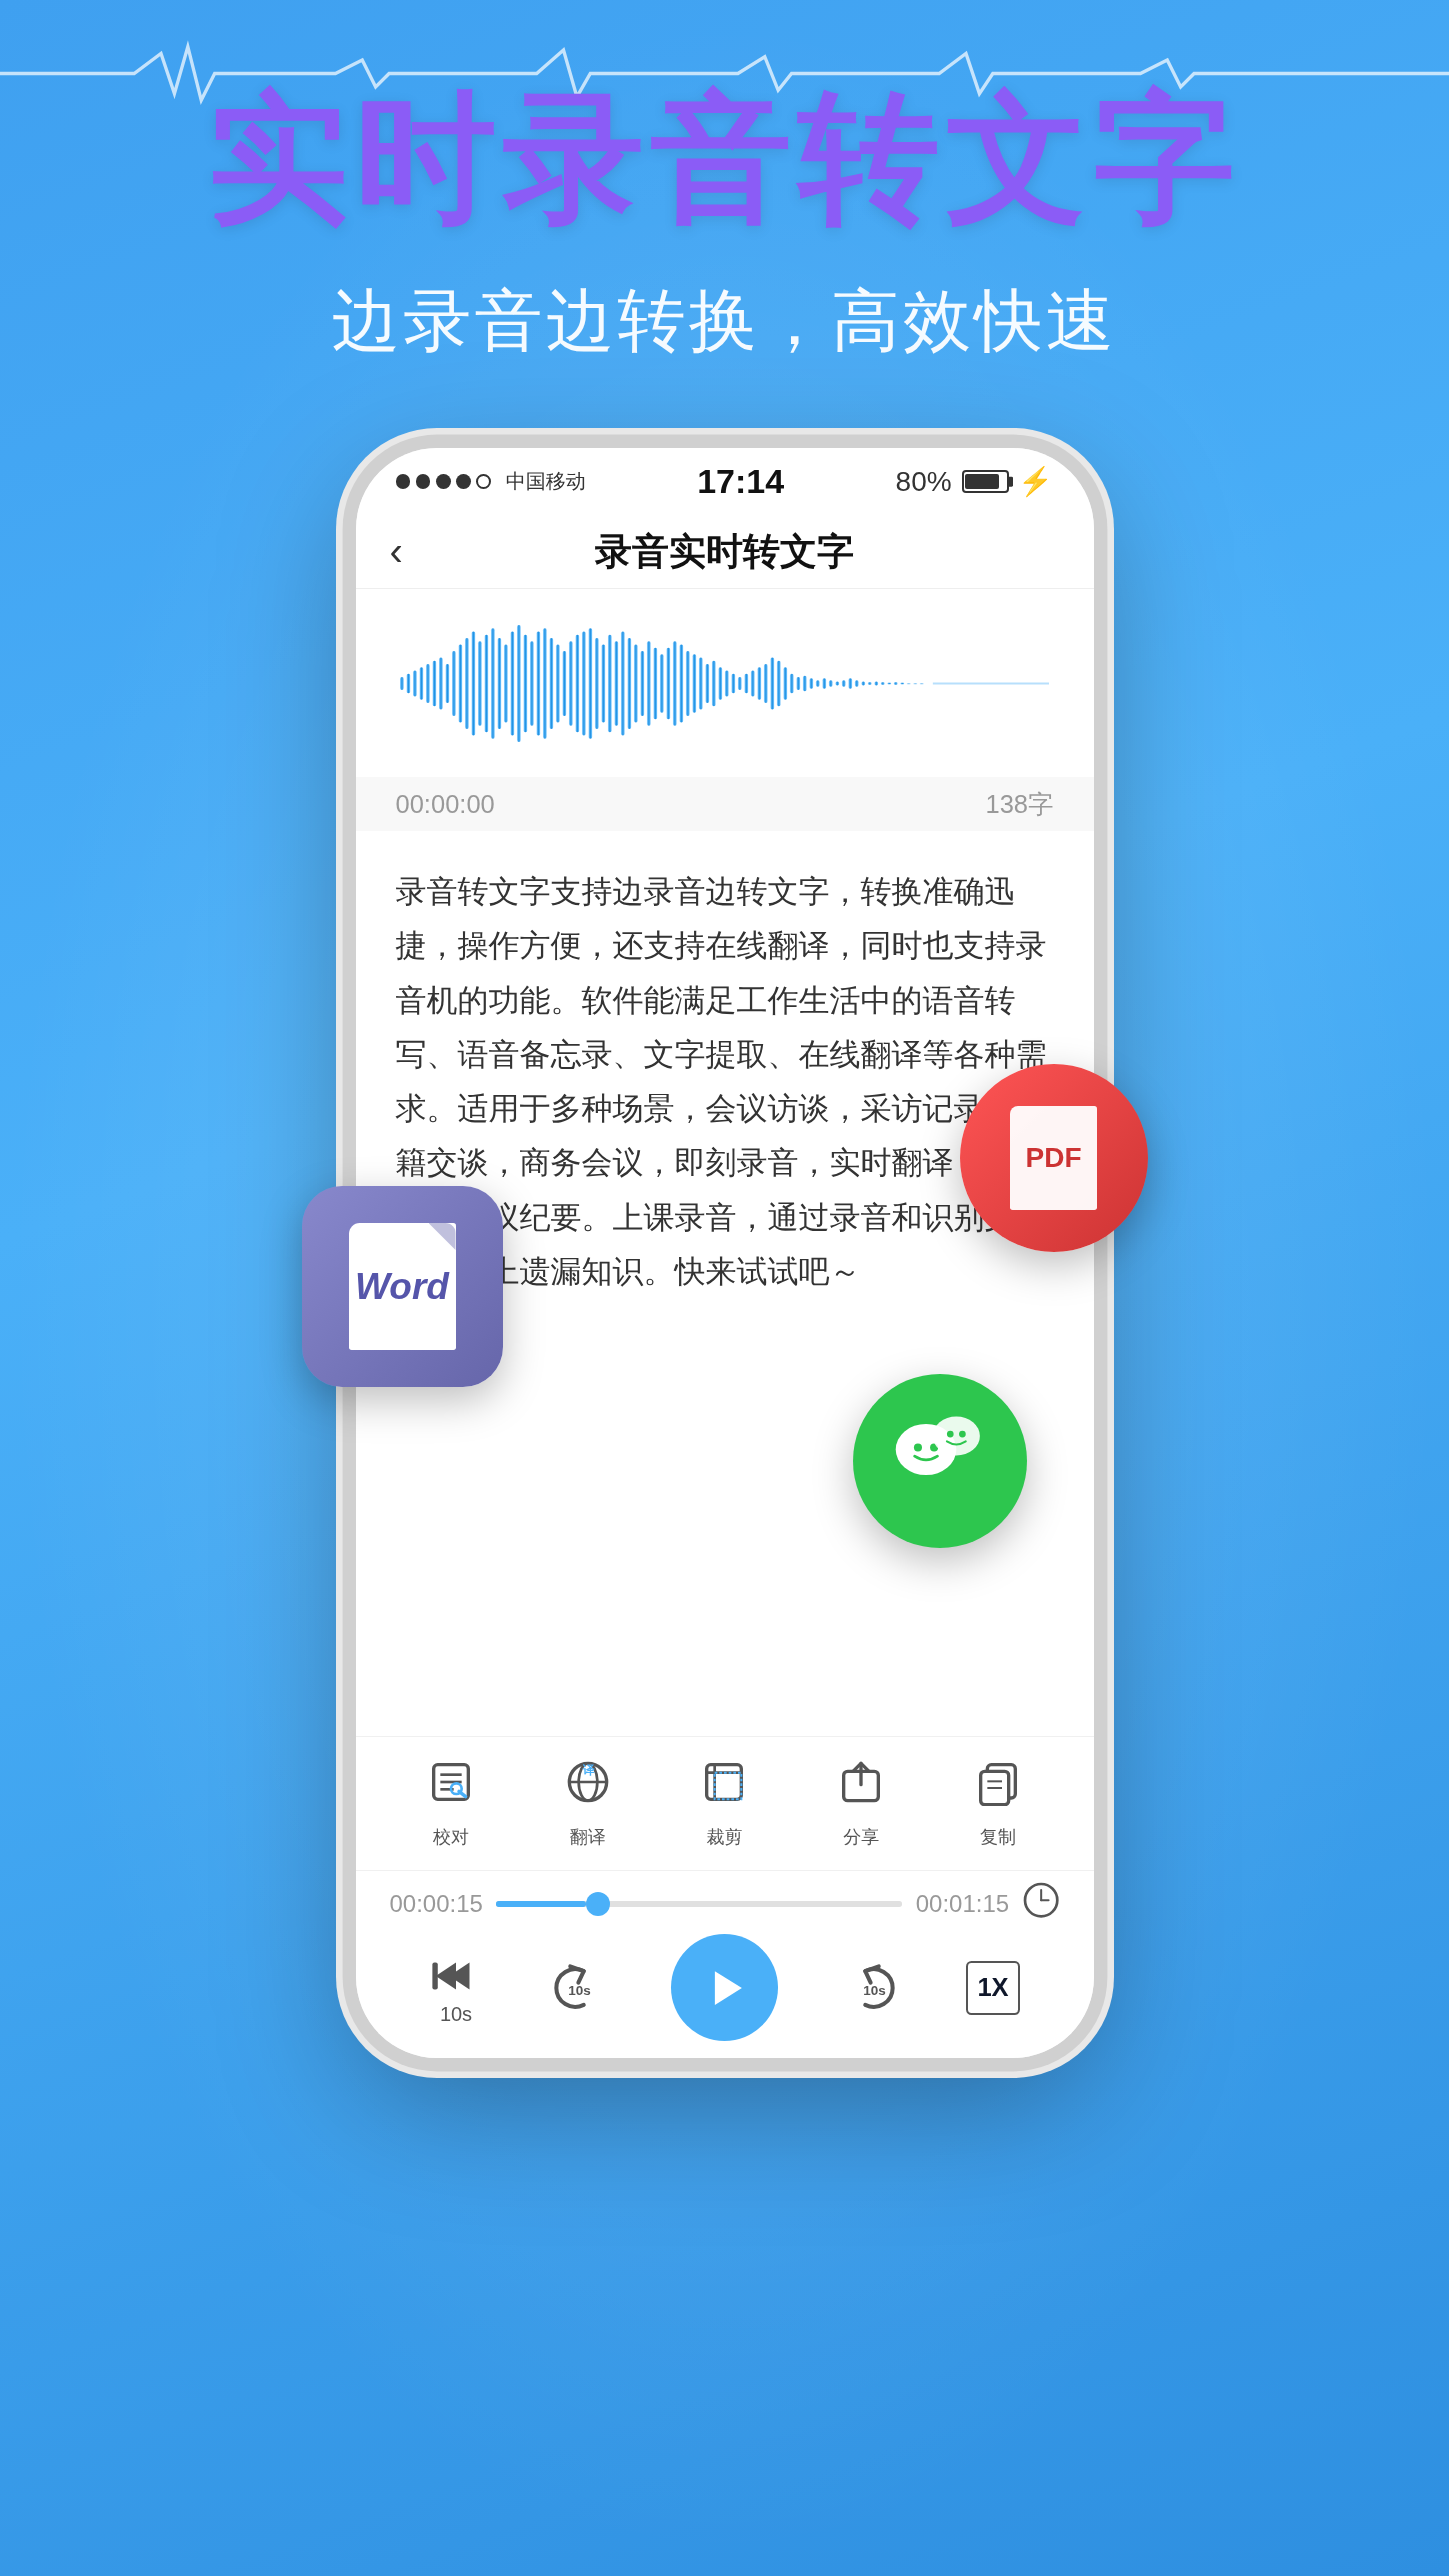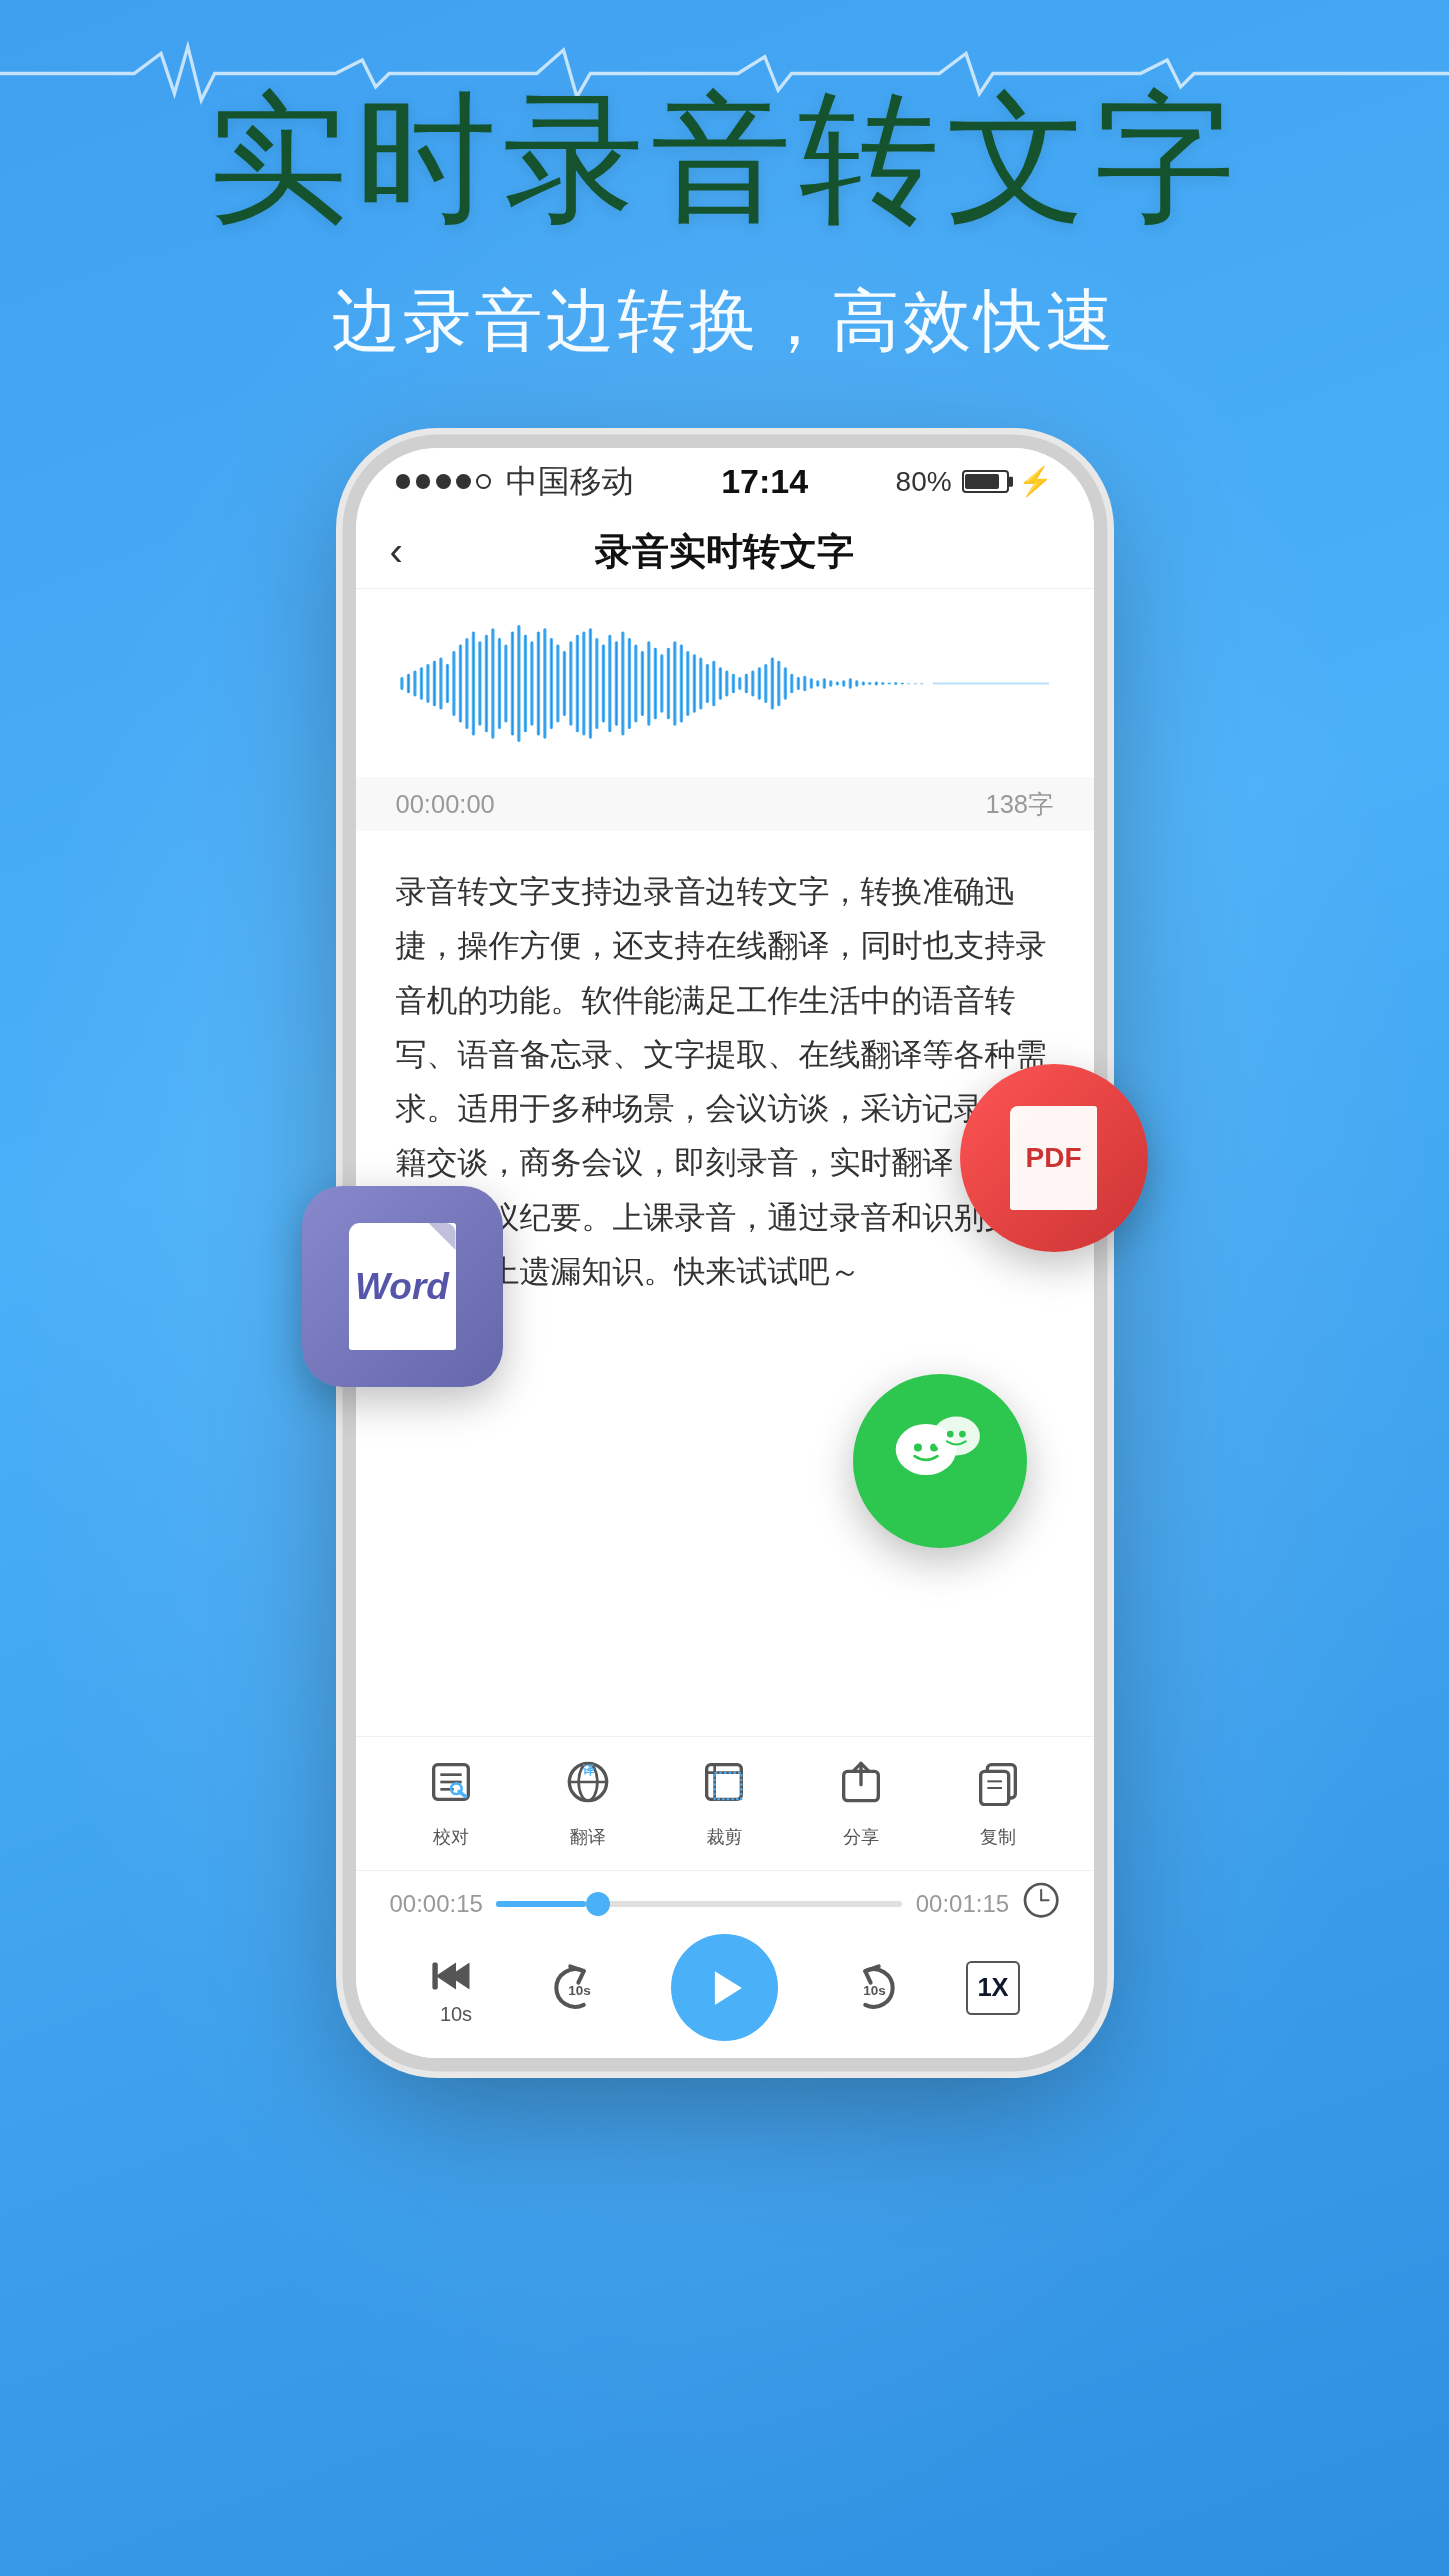--- a/index.html
+++ b/index.html
@@ -42,22 +42,22 @@
     .ecg-line {
       position: absolute;
       top: 40px;
       left: 0;
       width: 100%;
       height: 67px;
     }
 
     .main-title {
       font-size: 141px;
-      font-weight: 400;
-      color: #14532d;
+      font-weight: 700;
+      color: #8b5cf6;
       letter-spacing: 6.7px;
       line-height: 1.1;
       text-shadow: 0 2.7px 13.4px rgba(0,0,0,0.1);
     }
 
     .sub-title {
       font-size: 68px;
       color: rgba(255,255,255,0.95);
       font-weight: 400;
       margin-top: 40px;
@@ -99,21 +99,21 @@
       flex-shrink: 0;
     }
     .status-dots {
       display: flex; gap: 5.4px; align-items: center;
     }
     .status-dot {
       width: 14.8px; height: 14.8px; border-radius: 50%; background: #333;
     }
     .status-dot.empty { background: transparent; border: 2px solid #333; }
     .status-carrier {
-      font-size: 32px; color: #333; margin-left: 6.7px;
+      font-size: 20px; color: #333; margin-left: 6.7px;
     }
     .status-time {
       font-size: 34px; font-weight: 600; color: #111;
     }
     .status-right {
       display: flex; align-items: center; gap: 10px;
     }
     .status-percent { font-size: 28px; color: #333; }
     .battery-icon {
       width: 47px; height: 23px;

